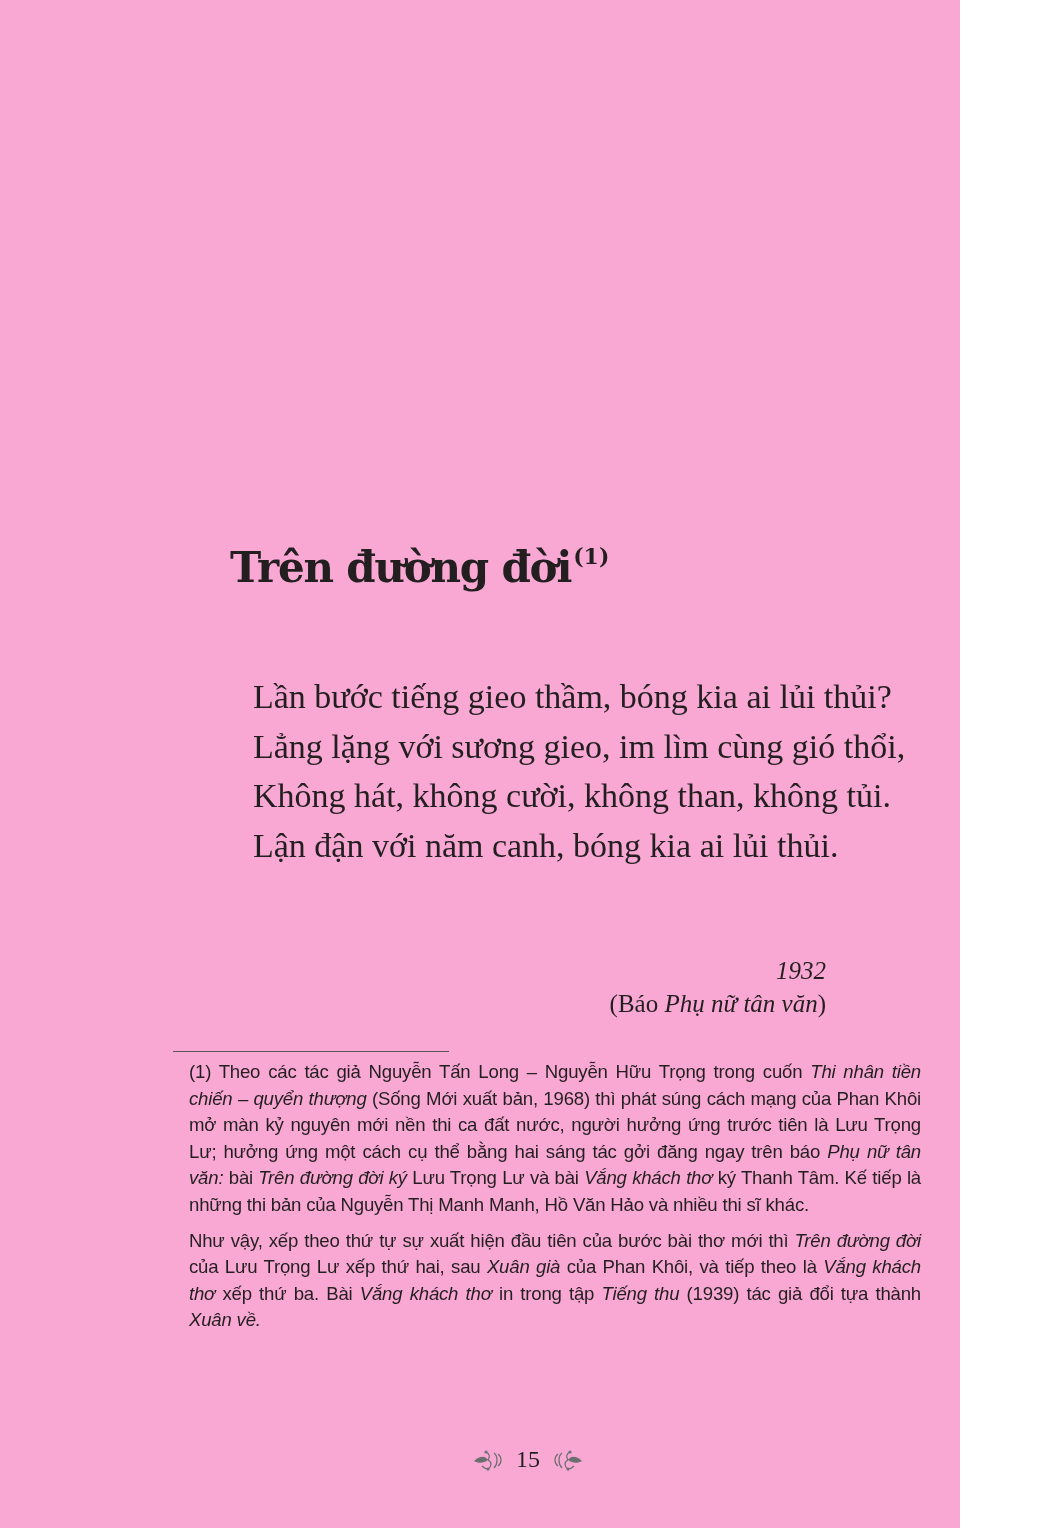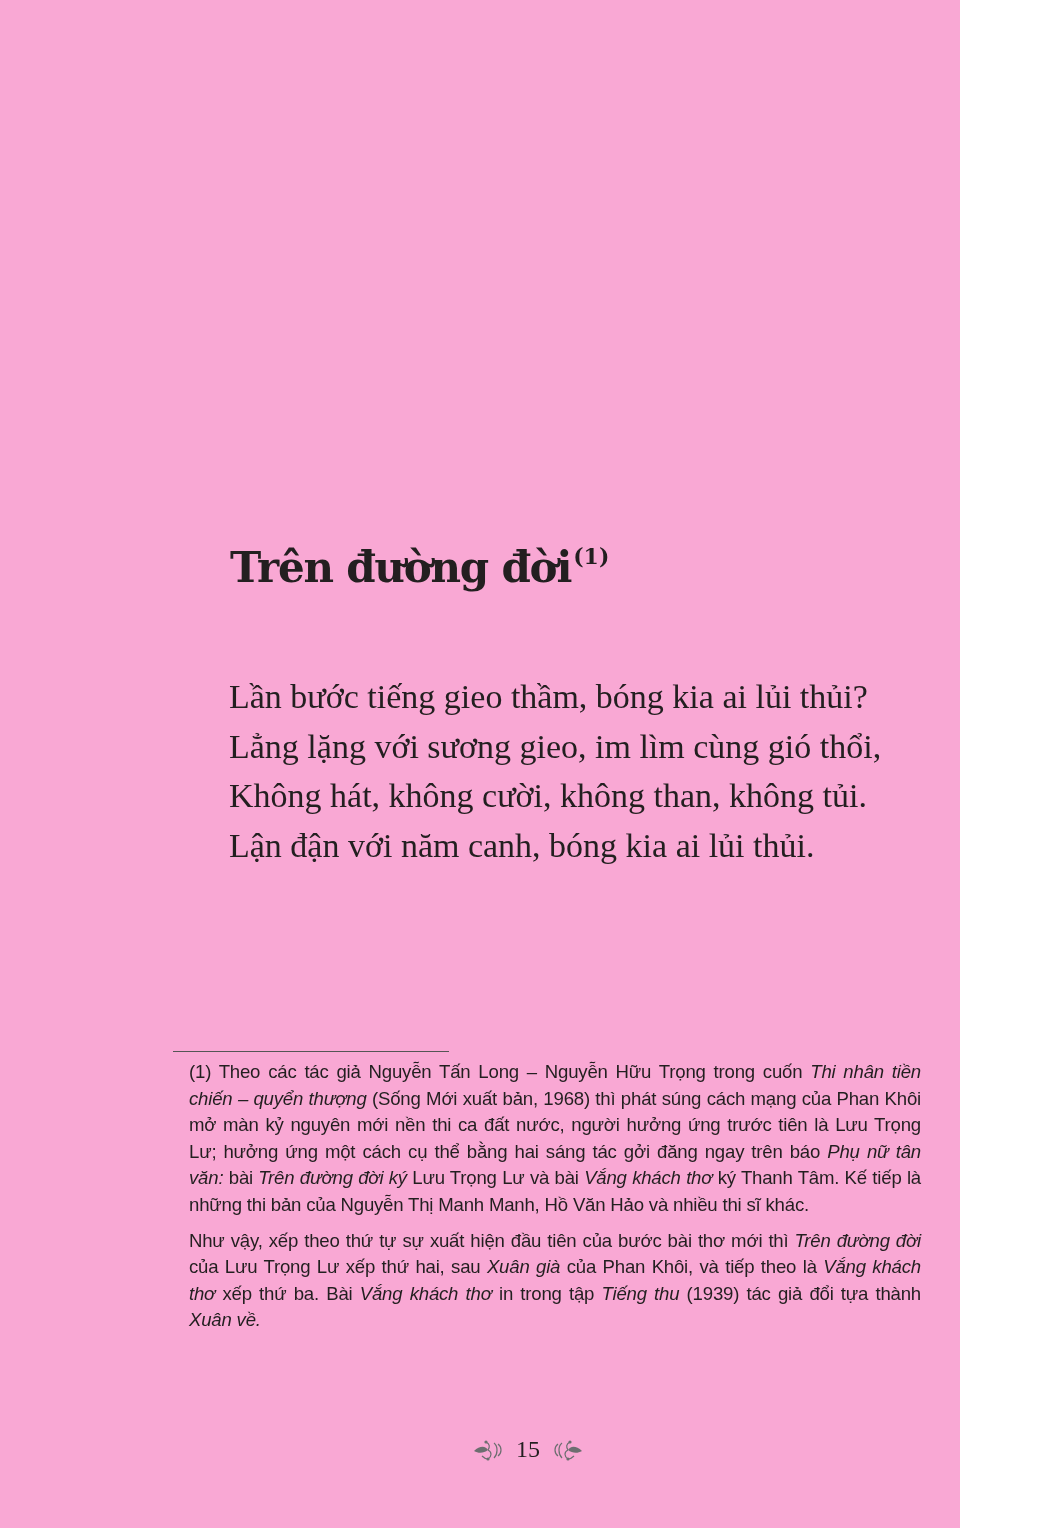--- a/index.html
+++ b/index.html
@@ -8,57 +8,61 @@
     .title {
       position: absolute; left: 230px; top: 515px;
       font-family: "DejaVu Serif", serif; font-weight: bold;
       font-size: 42px; letter-spacing: -1.2px; color: #231f20; white-space: nowrap;
     }
     .title sup { font-size: 22px; font-weight: bold; vertical-align: 18px; letter-spacing: 0; margin-left: 2px; }
     .poem {
       position: absolute; left: 229px; top: 672px; width: 700px;
       font-family: "Liberation Serif", serif; font-size: 34px; line-height: 49.5px; color: #231f20;
     }
-    .poem .line { white-space: nowrap; }
+    .poem .line { white-space: nowrap; margin-left: 24px; }
     .signoff {
       position: absolute; right: 134px; top: 954px; text-align: right;
       font-family: "Liberation Serif", serif; font-size: 25px; line-height: 33px; color: #231f20;
     }
     .signoff .year { font-style: italic; }
     .rule { position: absolute; left: 173px; top: 1051px; width: 276px; height: 0; border-top: 1.5px solid #555; }
     .footnotes {
       position: absolute; left: 173px; top: 1059px; width: 748px;
       font-family: "Liberation Sans", sans-serif; font-size: 18.6px; line-height: 26.6px;
       color: #231f20; text-align: justify; letter-spacing: -0.2px;
     }
     .footnotes p { margin: 0 0 9px 16px; }
     .footnotes i { font-style: italic; }
     .folio {
       position: absolute; left: 0; width: 1056px; top: 1432px; text-align: center;
       font-family: "Liberation Serif", serif; font-size: 24px; color: #231f20;
     }
     .folio .orn { display: inline-block; vertical-align: middle; width: 36px; height: 24px; }
-    .folio .num { display: inline-block; vertical-align: middle; margin: 4px 8px; }
+    .folio .num { display: inline-block; vertical-align: middle; margin: 14px 8px; }
   </style>
 </head>
 <body>
 
 <div class="page">
 
   <h1 class="title">
     <span>Trên đường đời</span><sup>(1)</sup>
   </h1>
 
   <div class="poem">
     <div class="line">Lần bước tiếng gieo thầm, bóng kia ai lủi thủi?</div>
     <div class="line">Lẳng lặng với sương gieo, im lìm cùng gió thổi,</div>
     <div class="line">Không hát, không cười, không than, không tủi.</div>
     <div class="line">Lận đận với năm canh, bóng kia ai lủi thủi.</div>
   </div>
 
+  <div class="signoff">
+    <div class="year">1932</div>
+    <div><span>(Báo </span><i>Phụ nữ tân văn</i><span>)</span></div>
+  </div>
 
   <div class="rule"></div>
 
   <div class="footnotes">
     <p><span>(1) Theo các tác giả Nguyễn Tấn Long – Nguyễn Hữu Trọng trong cuốn </span><i>Thi nhân tiền chiến – quyển thượng</i><span> (Sống Mới xuất bản, 1968) thì phát súng cách mạng của Phan Khôi mở màn kỷ nguyên mới nền thi ca đất nước, người hưởng ứng trước tiên là Lưu Trọng Lư; hưởng ứng một cách cụ thể bằng hai sáng tác gởi đăng ngay trên báo </span><i>Phụ nữ tân văn:</i><span> bài </span><i>Trên đường đời ký</i><span> Lưu Trọng Lư và bài </span><i>Vắng khách thơ</i><span> ký Thanh Tâm. Kế tiếp là những thi bản của Nguyễn Thị Manh Manh, Hồ Văn Hảo và nhiều thi sĩ khác.</span></p>
     <p><span>Như vậy, xếp theo thứ tự sự xuất hiện đầu tiên của bước bài thơ mới thì </span><i>Trên đường đời</i><span> của Lưu Trọng Lư xếp thứ hai, sau </span><i>Xuân già</i><span> của Phan Khôi, và tiếp theo là </span><i>Vắng khách thơ</i><span> xếp thứ ba. Bài </span><i>Vắng khách thơ</i><span> in trong tập </span><i>Tiếng thu</i><span> (1939) tác giả đổi tựa thành </span><i>Xuân về.</i></p>
   </div>
 
   <div class="folio">
     <span class="orn">

